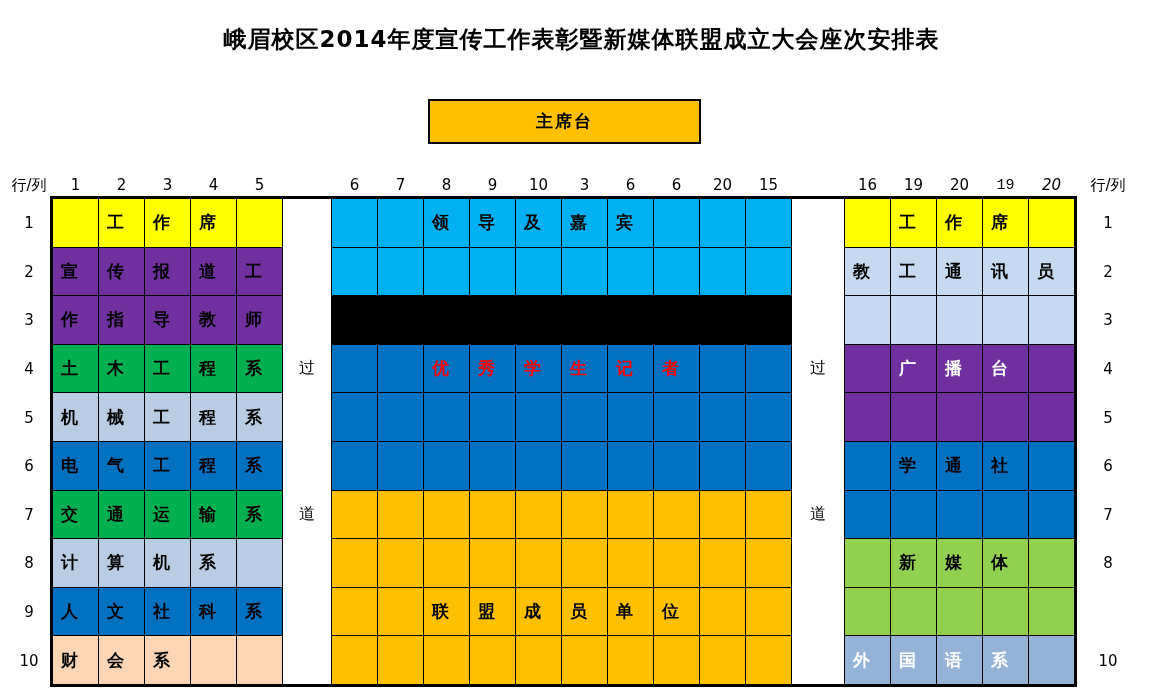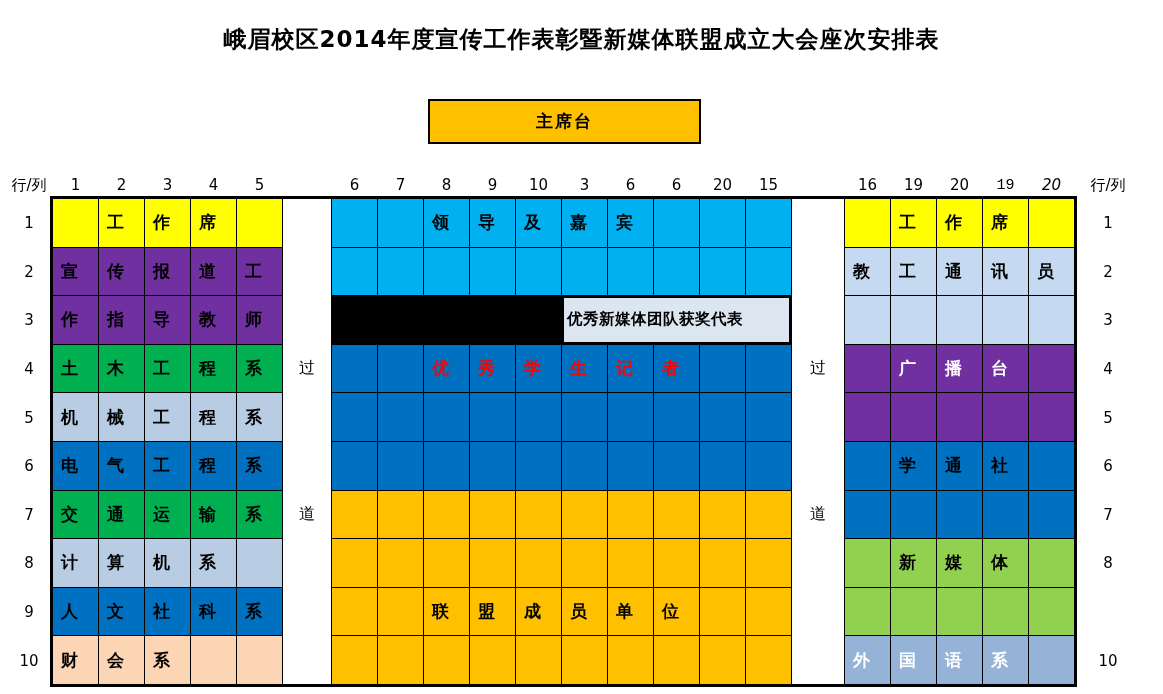--- a/index.html
+++ b/index.html
@@ -151,21 +151,20 @@
         <div class="cell" style="background: rgb(197, 217, 241); color: rgb(0, 0, 0); grid-area: 2 / 18;">教</div>
         <div class="cell" style="background: rgb(197, 217, 241); color: rgb(0, 0, 0); grid-area: 2 / 19;">工</div>
         <div class="cell" style="background: rgb(197, 217, 241); color: rgb(0, 0, 0); grid-area: 2 / 20;">通</div>
         <div class="cell" style="background: rgb(197, 217, 241); color: rgb(0, 0, 0); grid-area: 2 / 21;">讯</div>
         <div class="cell" style="background: rgb(197, 217, 241); color: rgb(0, 0, 0); grid-area: 2 / 22;">员</div>
         <div class="cell" style="background: rgb(112, 48, 160); color: rgb(0, 0, 0); grid-area: 3 / 1;">作</div>
         <div class="cell" style="background: rgb(112, 48, 160); color: rgb(0, 0, 0); grid-area: 3 / 2;">指</div>
         <div class="cell" style="background: rgb(112, 48, 160); color: rgb(0, 0, 0); grid-area: 3 / 3;">导</div>
         <div class="cell" style="background: rgb(112, 48, 160); color: rgb(0, 0, 0); grid-area: 3 / 4;">教</div>
         <div class="cell" style="background: rgb(112, 48, 160); color: rgb(0, 0, 0); grid-area: 3 / 5;">师</div>
-        <div class="mcell" style="background: rgb(220, 230, 241); color: rgb(0, 0, 0); grid-area: 3 / 12 / auto / span 5;">优秀新媒体团队获奖代表</div>
         <div class="cell" style="background: rgb(197, 217, 241); color: rgb(0, 0, 0); grid-area: 3 / 18;"></div>
         <div class="cell" style="background: rgb(197, 217, 241); color: rgb(0, 0, 0); grid-area: 3 / 19;"></div>
         <div class="cell" style="background: rgb(197, 217, 241); color: rgb(0, 0, 0); grid-area: 3 / 20;"></div>
         <div class="cell" style="background: rgb(197, 217, 241); color: rgb(0, 0, 0); grid-area: 3 / 21;"></div>
         <div class="cell" style="background: rgb(197, 217, 241); color: rgb(0, 0, 0); grid-area: 3 / 22;"></div>
         <div class="cell" style="background: rgb(0, 176, 80); color: rgb(0, 0, 0); grid-area: 4 / 1;">土</div>
         <div class="cell" style="background: rgb(0, 176, 80); color: rgb(0, 0, 0); grid-area: 4 / 2;">木</div>
         <div class="cell" style="background: rgb(0, 176, 80); color: rgb(0, 0, 0); grid-area: 4 / 3;">工</div>
         <div class="cell" style="background: rgb(0, 176, 80); color: rgb(0, 0, 0); grid-area: 4 / 4;">程</div>
         <div class="cell" style="background: rgb(0, 176, 80); color: rgb(0, 0, 0); grid-area: 4 / 5;">系</div>

